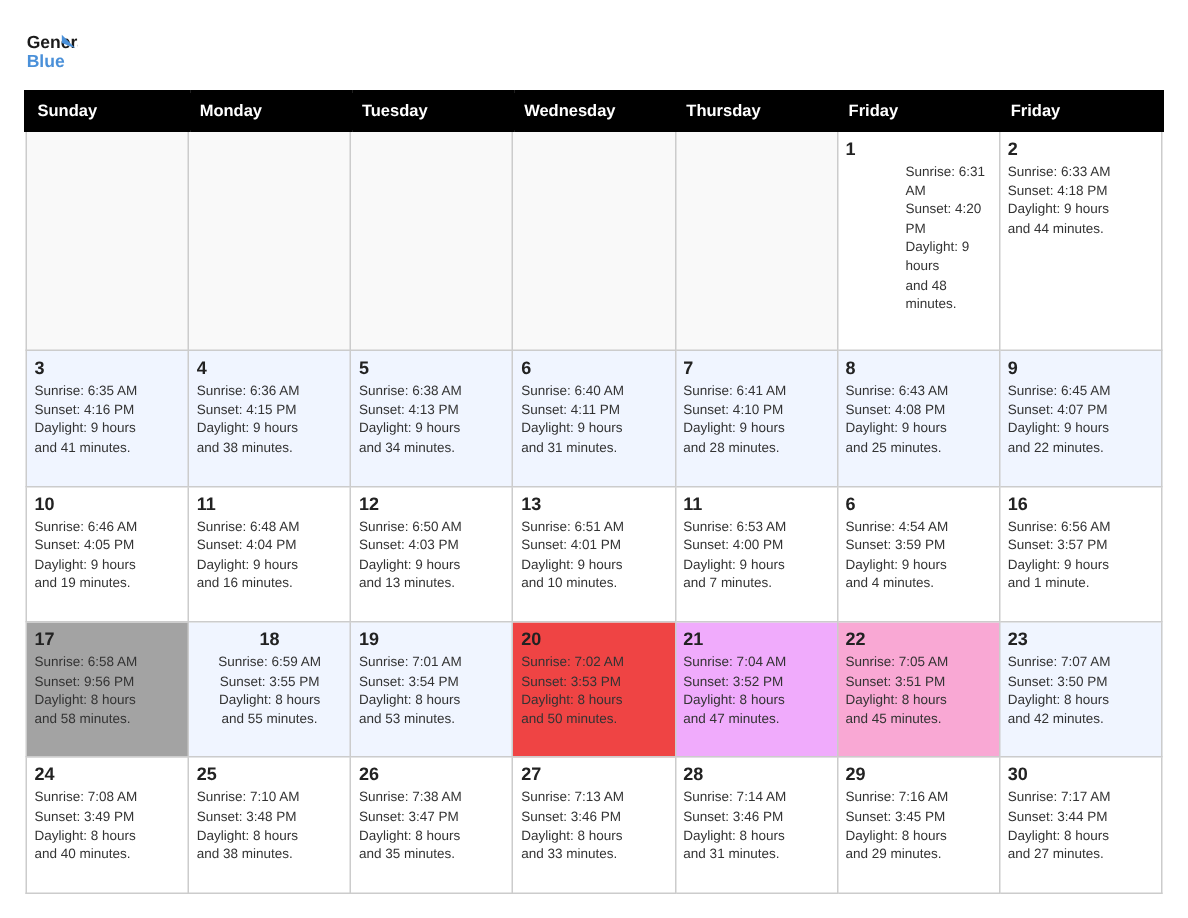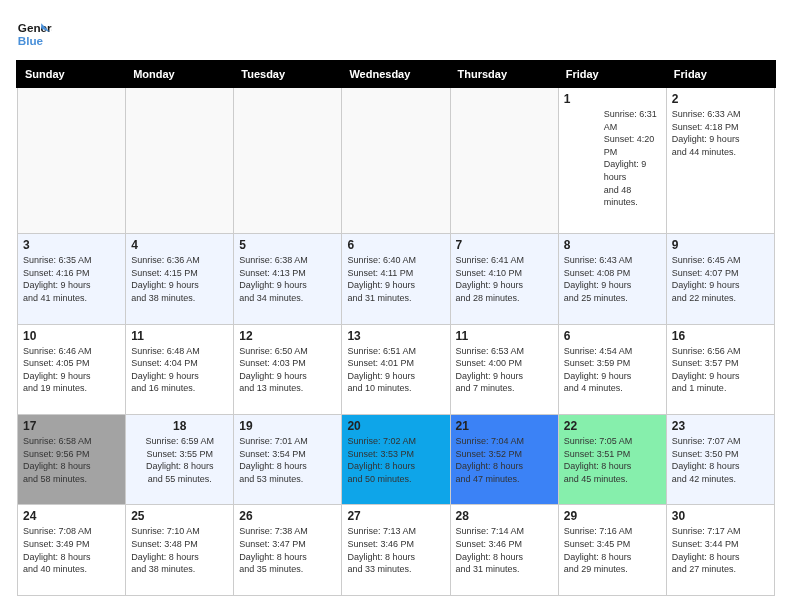--- a/index.html
+++ b/index.html
@@ -269,35 +269,35 @@
 Daylight: 8 hours
 and 55 minutes.</div>
           </td>
           <td style="background: rgb(240, 245, 255);">
             <span class="day-num">19</span>
             <div class="day-info" style="white-space: pre-line;">Sunrise: 7:01 AM
 Sunset: 3:54 PM
 Daylight: 8 hours
 and 53 minutes.</div>
           </td>
-          <td style="background: #0ea5e9;">
+          <td style="background: #ef4444;">
             <span class="day-num">20</span>
             <div class="day-info" style="white-space: pre-line;">Sunrise: 7:02 AM
 Sunset: 3:53 PM
 Daylight: 8 hours
 and 50 minutes.</div>
           </td>
-          <td style="background: #3b82f6;">
+          <td style="background: #f0abfc;">
             <span class="day-num">21</span>
             <div class="day-info" style="white-space: pre-line;">Sunrise: 7:04 AM
 Sunset: 3:52 PM
 Daylight: 8 hours
 and 47 minutes.</div>
           </td>
-          <td style="background: #86efac;">
+          <td style="background: #f9a8d4;">
             <span class="day-num">22</span>
             <div class="day-info" style="white-space: pre-line;">Sunrise: 7:05 AM
 Sunset: 3:51 PM
 Daylight: 8 hours
 and 45 minutes.</div>
           </td>
           <td style="background: rgb(240, 245, 255); margin-top: 30px;">
             <span class="day-num">23</span>
             <div class="day-info" style="white-space: pre-line;">Sunrise: 7:07 AM
 Sunset: 3:50 PM

